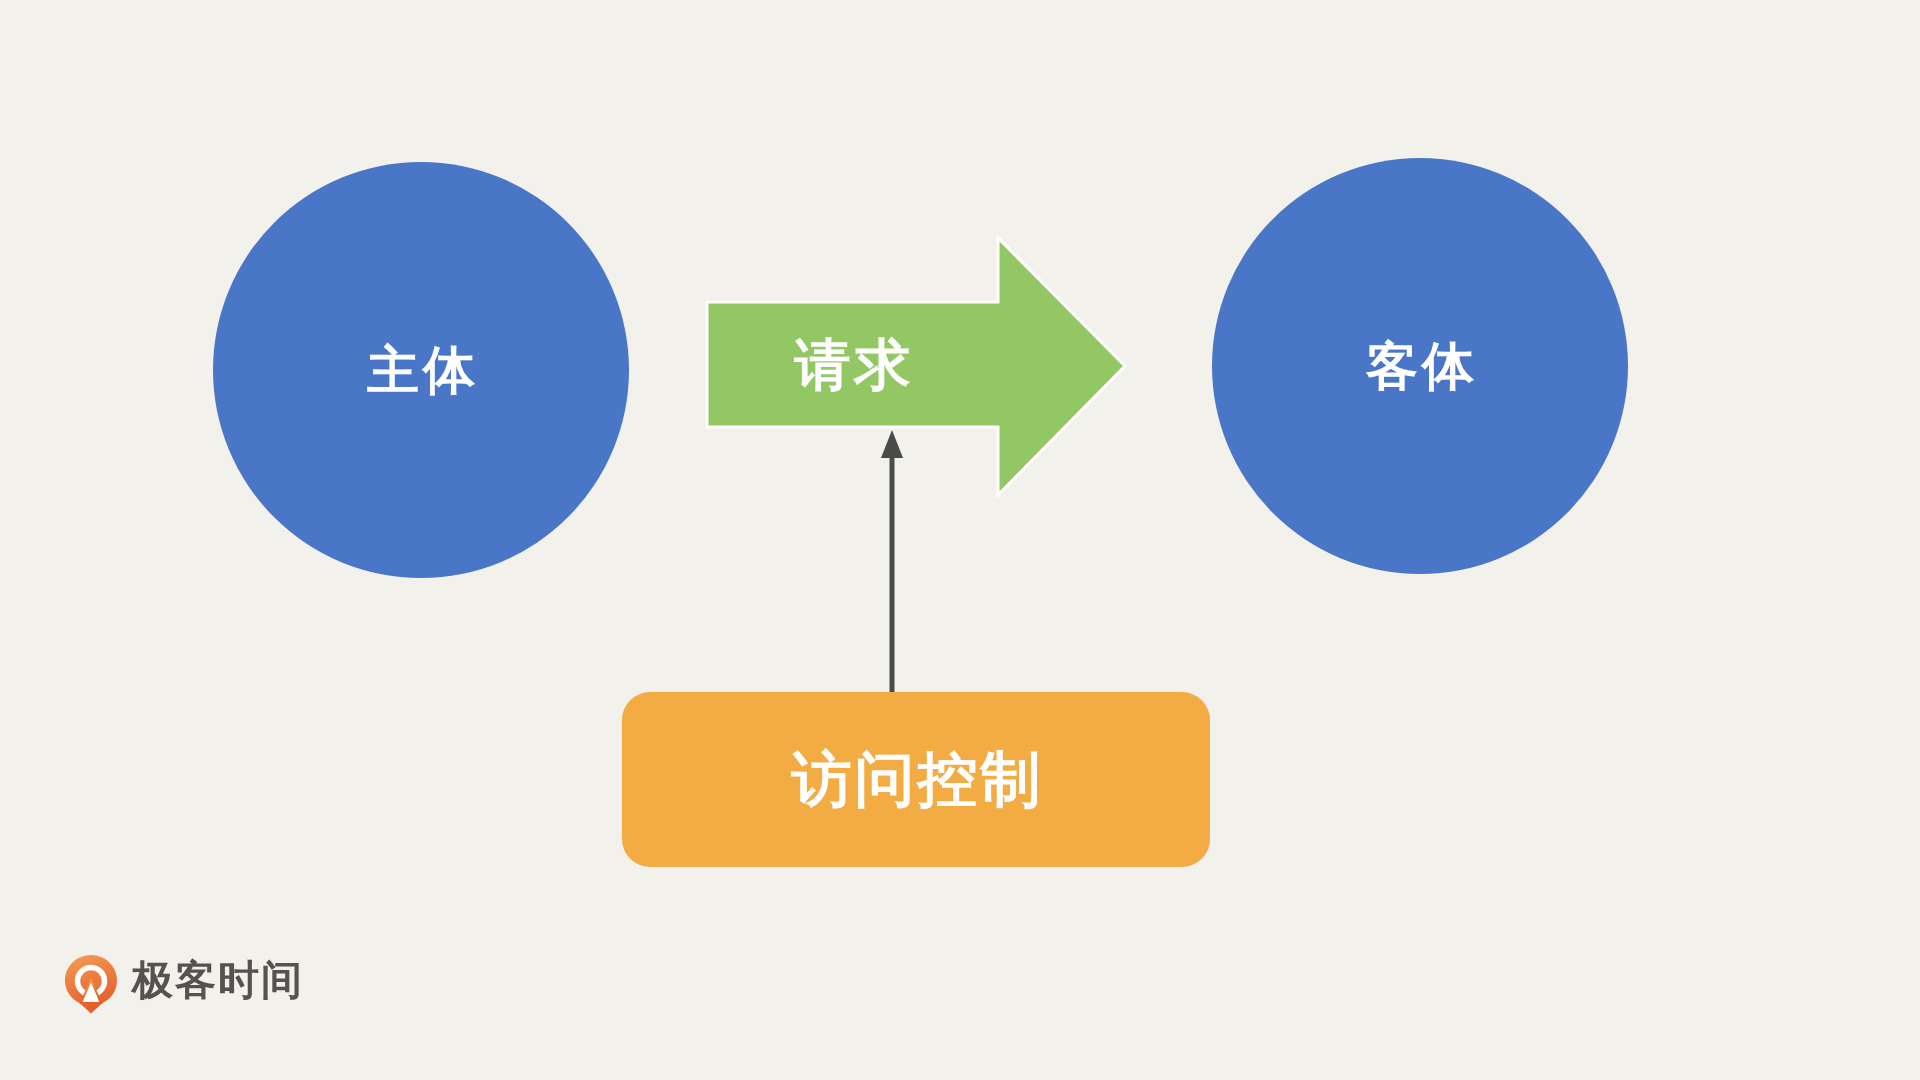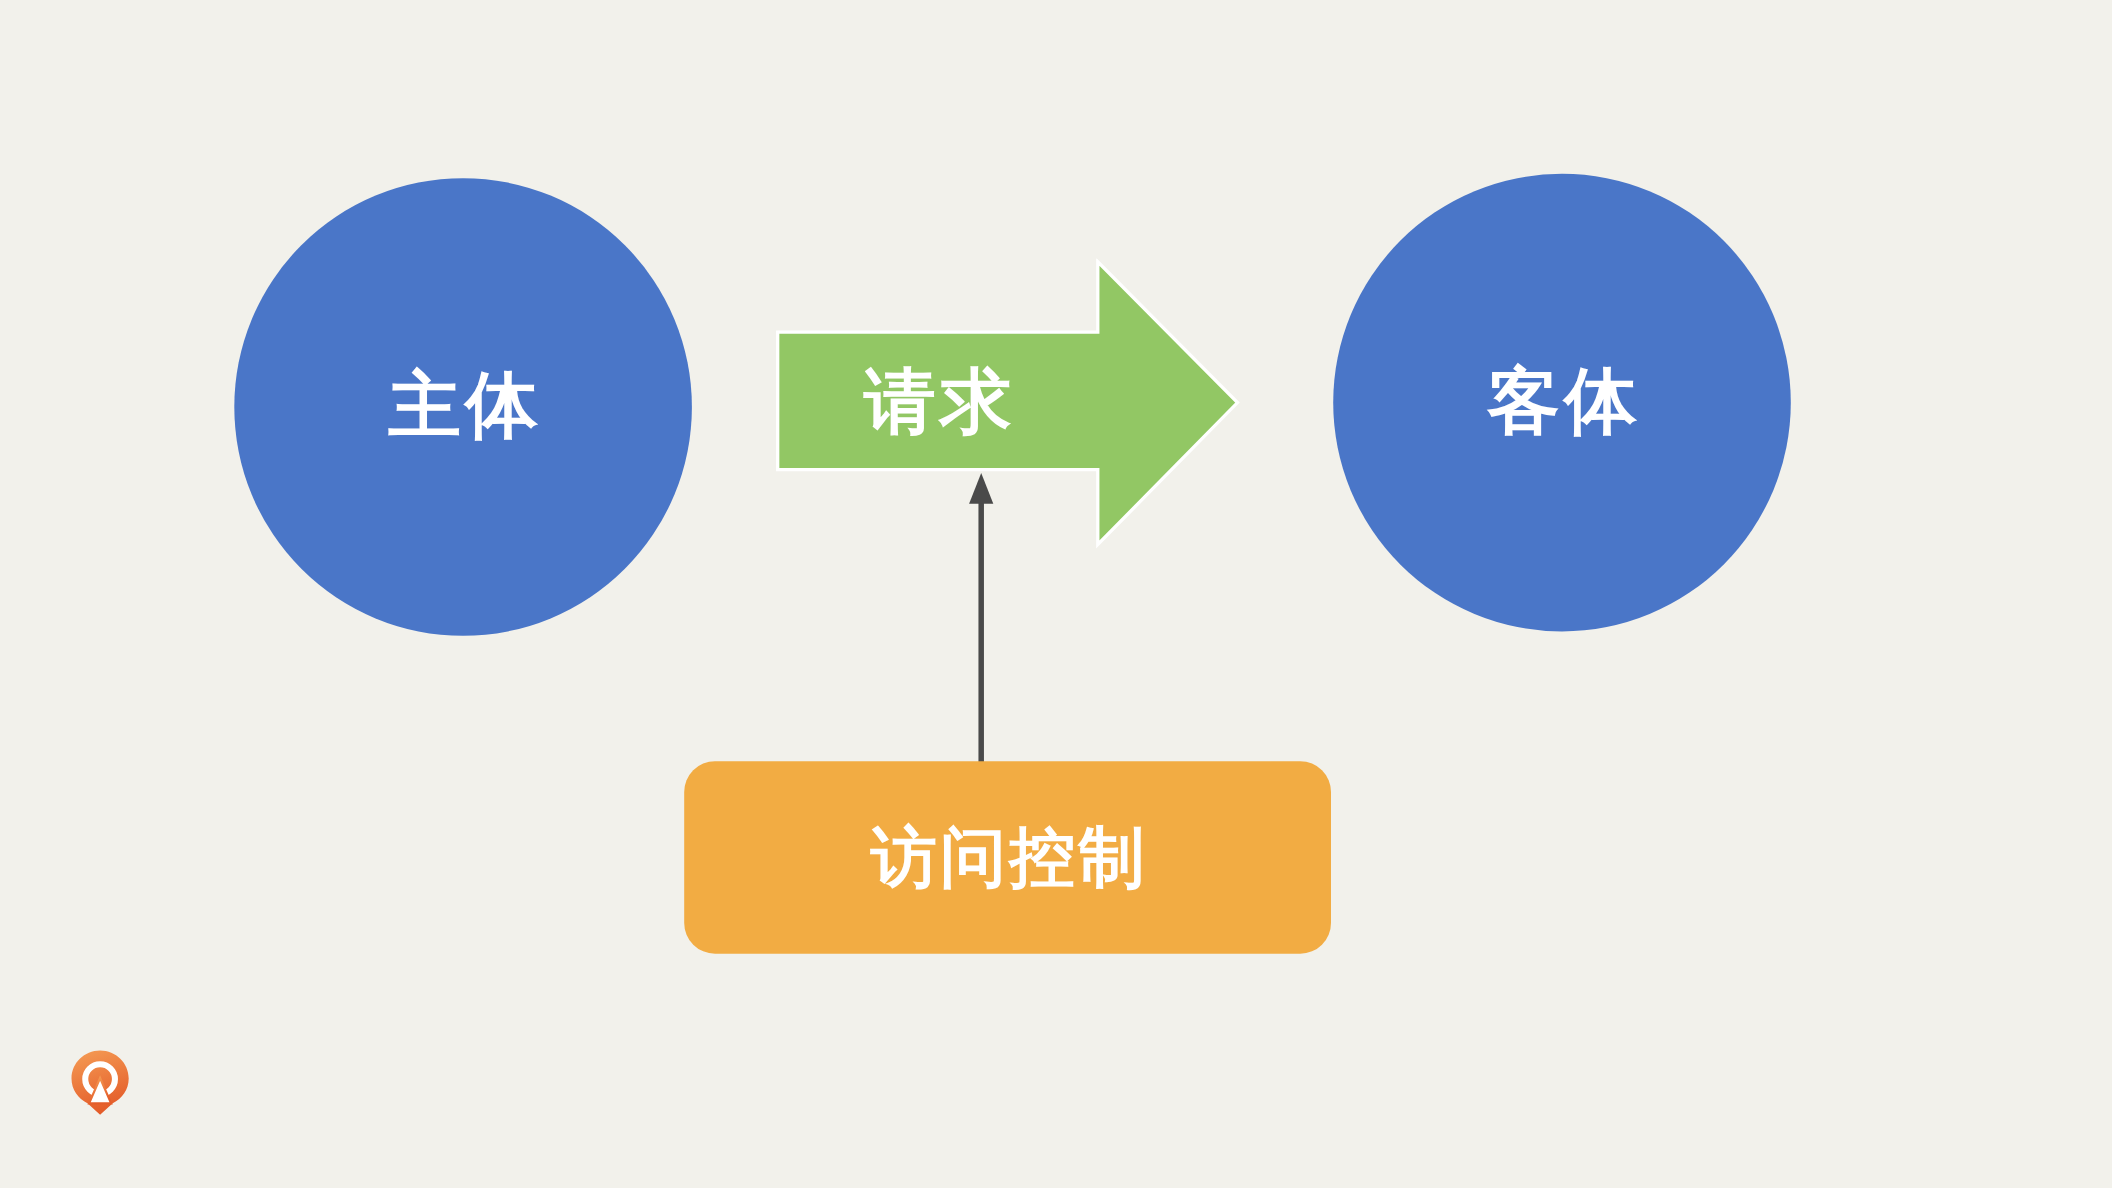--- a/index.html
+++ b/index.html
@@ -25,47 +25,46 @@
     border-radius: 50%;
     background: var(--node-blue, #4A76C8);
     display: flex;
     align-items: center;
     justify-content: center;
   }
   .circle-subject { left: 213px; top: 162px; }
   .circle-object  { left: 1212px; top: 158px; }
   .node-label {
     color: var(--text-white, #FFFFFF);
-    font-size: 66px;
+    font-size: 52px;
     font-weight: 700;
     letter-spacing: 4px;
     line-height: 1;
     text-indent: 4px;
-    font-family: Liberation Serif, serif;
   }
   .arrow-svg {
     position: absolute;
     left: 704px;
     top: 235px;
     width: 425px;
     height: 265px;
   }
   .arrow-label-box {
     position: absolute;
     left: 707px;
     top: 302px;
     width: 291px;
     height: 125px;
     display: flex;
     align-items: center;
     justify-content: center;
   }
   .arrow-label {
     color: var(--text-white, #FFFFFF);
-    font-size: 65px;
+    font-size: 56px;
     font-weight: 700;
     letter-spacing: 4px;
     line-height: 1;
     text-indent: 4px;
   }
   .connector-svg {
     position: absolute;
     left: 872px;
     top: 428px;
     width: 40px;
@@ -148,15 +147,16 @@
       <defs>
         <linearGradient id="pinGrad" x1="0" y1="0" x2="0.3" y2="1">
           <stop offset="0" stop-color="#F59D55"></stop>
           <stop offset="1" stop-color="#E45D2A"></stop>
         </linearGradient>
       </defs>
       <path d="M27 1 C41.4 1 53 12.4 53 26.4 C53 36.5 47 44.6 38.5 49 L27 59.5 L15.5 49 C7 44.6 1 36.5 1 26.4 C1 12.4 12.6 1 27 1 Z" fill="url(#pinGrad)"></path>
       <circle cx="27" cy="27" r="13.5" fill="none" stroke="#FFFFFF" stroke-width="5.5"></circle>
       <polygon points="27,26 17,49 37,49" fill="#FFFFFF" stroke="url(#pinGrad)" stroke-width="2"></polygon>
     </svg>
+    <span class="brand-name">极客时间</span>
   </div>
 
 </div>
 
 </body></html>

